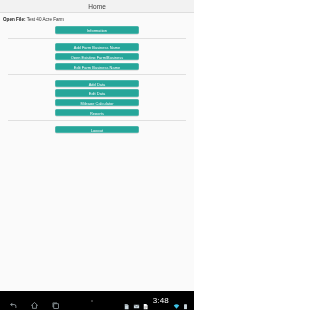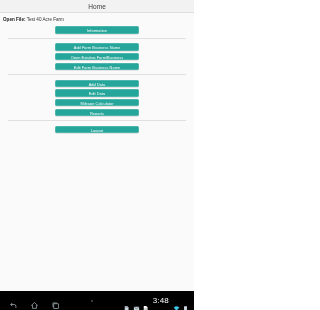--- a/index.html
+++ b/index.html
@@ -126,21 +126,21 @@
     justify-content: center;
   }
   .nav-dot {
     width: 2px;
     height: 2px;
     border-radius: 50%;
     background: #4a4a4a;
   }
   .nav-right {
     display: flex;
-    align-items: flex-end;
+    align-items: flex-start;
     gap: 2.5px;
     padding-right: 5px;
   }
   .status-icon {
     width: 7px;
     height: 7px;
     display: block;
   }
   .clock {
     font-size: 8px;

